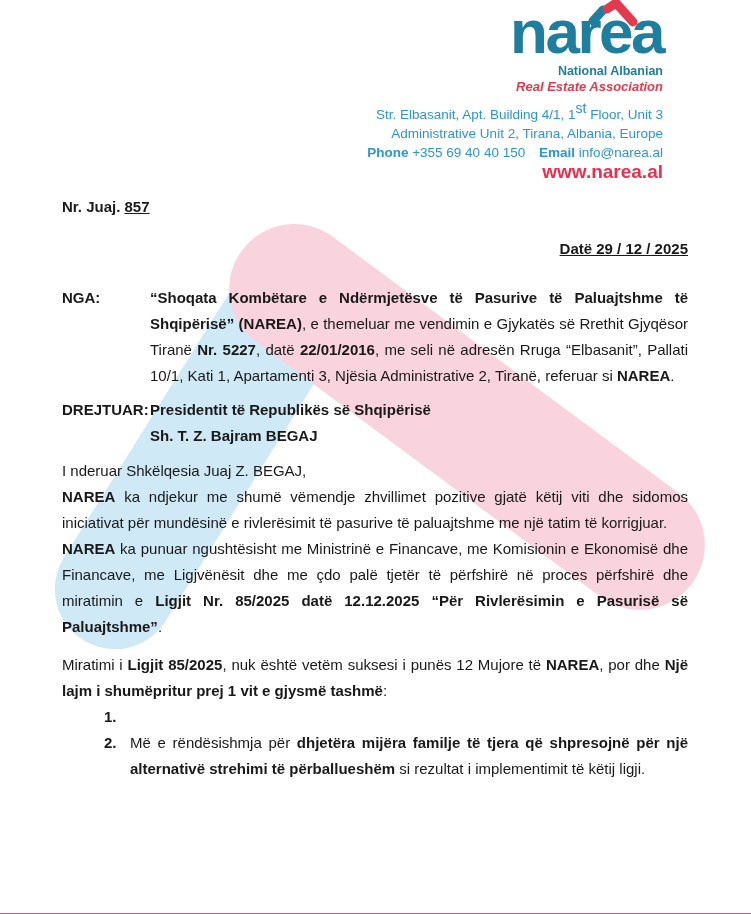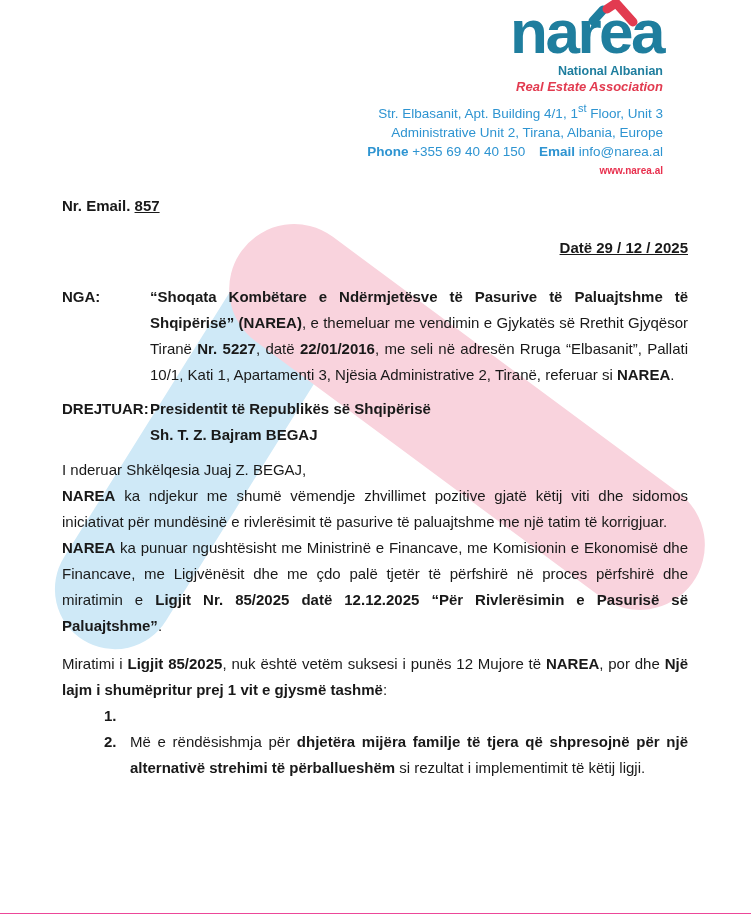--- a/index.html
+++ b/index.html
@@ -26,24 +26,24 @@
   .header{position:relative; z-index:2; padding:6px 88px 0 0; text-align:right;}
   .logo{position:relative; display:inline-block; height:54px; line-height:52px;}
   .logo-word{font-size:62px; font-weight:bold; color:var(--teal); letter-spacing:-2.5px;}
   .logo-chevron{position:absolute; left:78px; top:-7px; width:50px; height:26px; overflow:visible;}
   .chev-left{stroke:var(--teal); fill:none; stroke-width:9; stroke-linecap:round;}
   .chev-right{stroke:var(--red); fill:none; stroke-width:9; stroke-linecap:round; stroke-linejoin:round;}
   .org1{font-size:12.5px; font-weight:bold; color:var(--teal); margin-top:4px;}
   .org2{font-size:13px; font-weight:bold; font-style:italic; color:var(--red); margin-top:1px;}
   .addr-block{margin-top:5px;}
   .addr{font-size:13.5px; color:var(--link_blue); line-height:19.3px;}
-  .addr sup{font-size:11px;}
+  .addr sup{font-size:14px;}
   .addr .lbl{font-weight:bold;}
   .gap{display:inline-block; width:10px;}
-  .www{font-size:10px; font-weight:bold; color:var(--web_red); line-height:19.3px;}
+  .www{font-size:19px; font-weight:bold; color:var(--web_red); line-height:19.3px;}
   
   .content{position:relative; z-index:2; padding:0 63px 0 62px; font-size:15px; line-height:26px;}
   .b{font-weight:bold;} .u{text-decoration:underline;text-align:right;} .justify{text-align:justify;}
   .meta-row{margin-top:12px;}
   .date-row{margin-top:16px; text-align:right;}
   .field{display:grid; grid-template-columns:88px 1fr;}
   .field-nga{margin-top:23px;}
   .field-drejtuar{margin-top:8px;}
   .field-lenda{margin-top:16px;}
   .salutation{margin-top:9px;}
@@ -80,21 +80,21 @@
         <span class="lbl">Email</span>
         <span>info@narea.al</span>
       </div>
       <div class="www">www.narea.al</div>
     </div>
   </header>
 
   <main class="content">
 
     <div class="meta-row">
-      <span class="b">Nr. Email.</span>
+      <span class="b">Nr. Juaj.</span>
       <span class="b u">857</span>
     </div>
 
     <div class="date-row">
       <span class="b u">Datë 29 / 12 / 2025</span>
     </div>
 
     <div class="field field-nga">
       <div class="b">NGA:</div>
       <div class="justify"><span class="b">“Shoqata Kombëtare e Ndërmjetësve të Pasurive të Paluajtshme të Shqipërisë” (NAREA)</span><span>, e themeluar me vendimin e Gjykatës së Rrethit Gjyqësor Tiranë </span><span class="b">Nr. 5227</span><span>, datë </span><span class="b">22/01/2016</span><span>, me seli në adresën Rruga “Elbasanit”, Pallati 10/1, Kati 1, Apartamenti 3, Njësia Administrative 2, Tiranë, referuar si </span><span class="b">NAREA</span><span>.</span></div>

